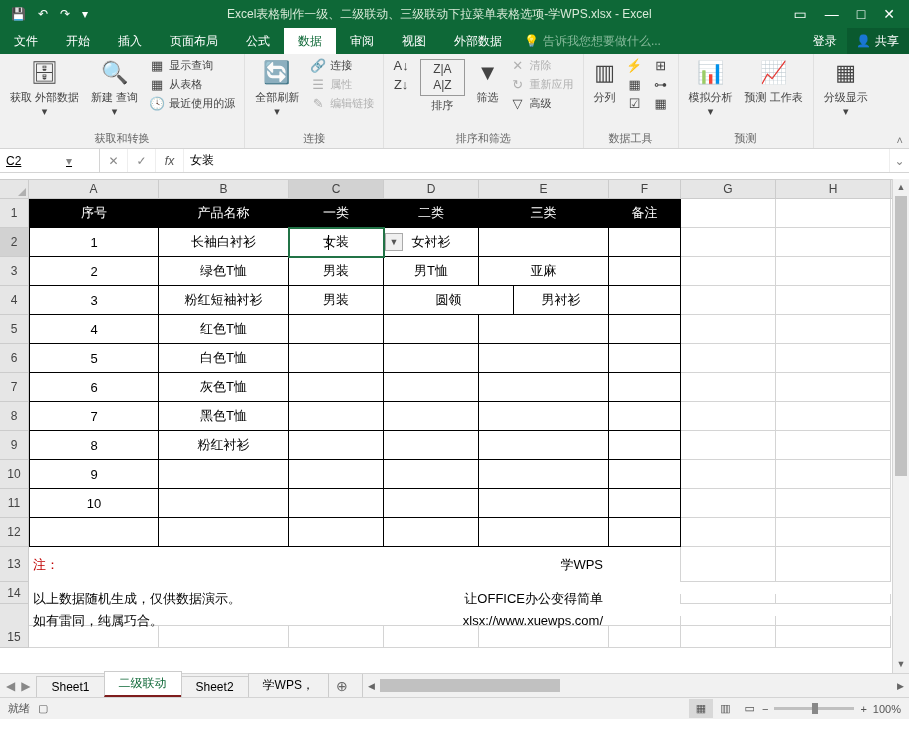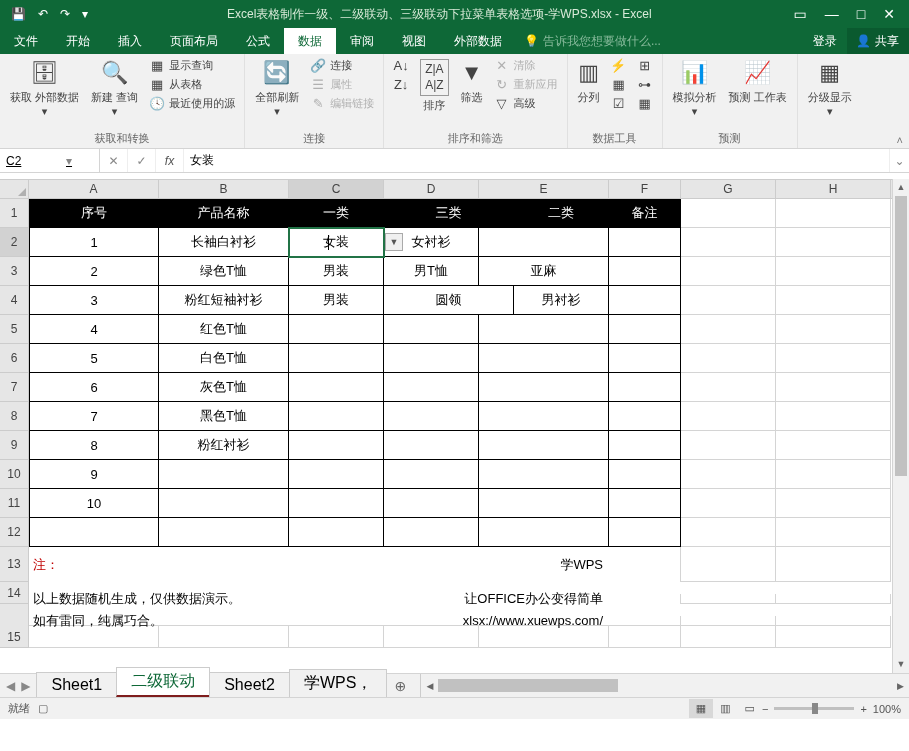--- a/index.html
+++ b/index.html
@@ -74,21 +74,21 @@
 .vscroll { width: 17px; background: #f1f1f1; border-left: 1px solid #d4d4d4; display: flex; flex-direction: column; }
 .vscroll .arrow { height: 17px; text-align: center; font-size: 9px; color: #666; cursor: pointer; line-height: 17px; }
 .vscroll .track { flex: 1; position: relative; }
 .vscroll .thumb { position: absolute; top: 0; left: 2px; right: 2px; height: 280px; background: #c1c1c1; cursor: pointer; }
 
 
 .sheetbar { height: 24px; background: #f1f1f1; border-top: 1px solid #d4d4d4; display: flex; align-items: stretch; }
 .sheetnav { display: flex; align-items: center; padding: 0 6px; gap: 6px; color: #888; }
 .sheetnav span { cursor: pointer; }
 .sheettabs { display: flex; align-items: flex-end; }
-.stab { padding: 3px 14px; border: 1px solid #ccc; border-bottom: none; background: #f1f1f1; font-size: 16px; cursor: pointer; margin-right: -1px; }
+.stab { padding: 3px 14px; border: 1px solid #ccc; border-bottom: none; background: #f1f1f1; font-size: 12px; cursor: pointer; margin-right: -1px; }
 .stab.active { background: #fff; border-bottom: 2px solid #7f1d1d; color: #0e6837; }
 .addsheet { width: 28px; display: flex; align-items: center; justify-content: center; color: #666; cursor: pointer; font-size: 14px; }
 .sheetbar .divider { width: 6px; }
 .hscroll { flex: 1; display: flex; align-items: center; border-left: 1px solid #ccc; }
 .hscroll .arrow { width: 17px; text-align: center; font-size: 9px; color: #666; cursor: pointer; }
 .hscroll .track { flex: 1; height: 13px; background: #f1f1f1; position: relative; }
 .hscroll .thumb { position: absolute; left: 0; top: 0; bottom: 0; width: 180px; background: #c1c1c1; cursor: pointer; }
 
 
 .statusbar { height: 22px; background: #f1f1f1; border-top: 1px solid #d4d4d4; display: flex; align-items: center; padding: 0 8px; font-size: 11px; color: #555; }
@@ -204,21 +204,21 @@
     <div class="body">
       <div class="smallbtns">
         <div class="smallbtn">
             <span class="icon">A↓</span>
           </div>
         <div class="smallbtn">
             <span class="icon">Z↓</span>
           </div>
       </div>
       <div class="bigbtn">
-          <span class="icon" style="border:1px solid #999;padding:2px 4px;font-size:12px;">Z|A<br>A|Z</span>
+          <span class="icon" style="border:1px solid #999;padding:2px 12px;font-size:12px;">Z|A<br>A|Z</span>
           <span>排序</span>
         </div>
       <div class="bigbtn">
           <span class="icon">▼</span>
           <span>筛选</span>
         </div>
       <div class="smallbtns">
         <div class="smallbtn disabled">
             <span class="icon">✕</span>
             <span>清除</span>
@@ -320,22 +320,22 @@
       <div class="ch cF">F</div>
       <div class="ch cG">G</div>
       <div class="ch cH">H</div>
     </div>
     <div class="rows">
       <div class="row hdr">
         <div class="rh">1</div>
         <div class="cell tbl cA" style="border-left:1px solid #000;">序号</div>
         <div class="cell tbl cB">产品名称</div>
         <div class="cell tbl cC">一类</div>
+        <div class="cell tbl cD">二类</div>
         <div class="cell tbl cE">三类</div>
-        <div class="cell tbl cD">二类</div>
         <div class="cell tbl cF">备注</div>
         <div class="cell cG"></div>
         <div class="cell cH"></div>
       </div>
 
       <div class="row">
           <div class="rh sel">2</div>
           <div class="cell tbl cA" style="border-left:1px solid #000;">1</div>
           <div class="cell tbl cB">长袖白衬衫</div>
           <div class="cell tbl cC selected">

